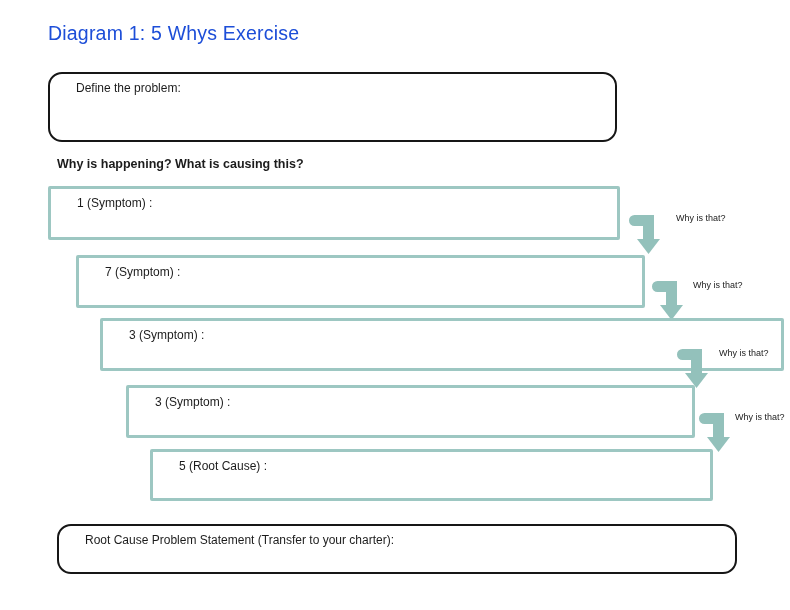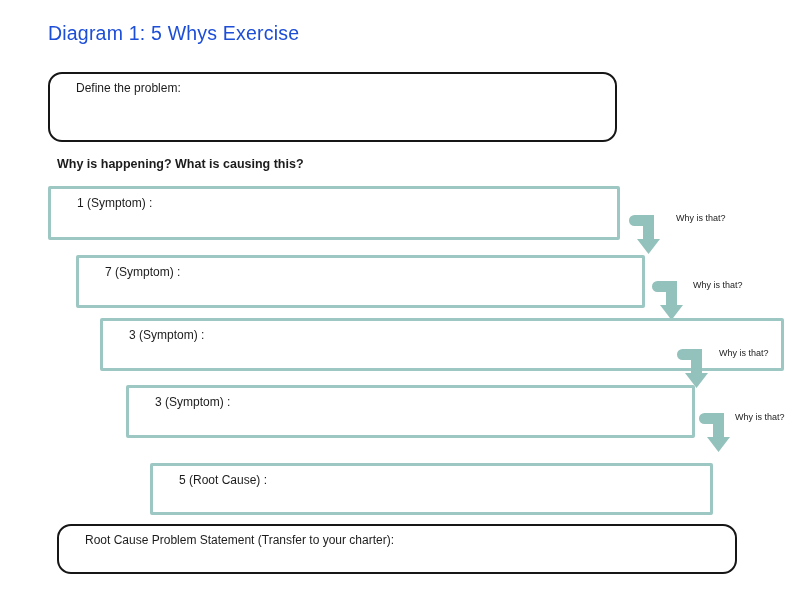--- a/index.html
+++ b/index.html
@@ -118,21 +118,21 @@
 
   <div class="why-arrow" style="left:698px; top:408px;">
     <svg viewBox="0 0 37 45" xmlns="http://www.w3.org/2000/svg">
       <rect class="why-arrow-fill" x="1" y="5" width="25" height="11" rx="5.5"></rect>
       <rect class="why-arrow-fill" x="15" y="5" width="11" height="25"></rect>
       <polygon class="why-arrow-fill" points="9,29 32,29 20.5,44"></polygon>
     </svg>
   </div>
   <span class="why-label" style="left:735px; top:412px;">Why is that?</span>
 
-  <div class="box box-teal" style="left:150px; top:449px; width:563px; height:52px;margin-top:14px;">
+  <div class="box box-teal" style="left:150px; top:449px; width:563px; height:52px;">
     <span class="box-label">5 (Root Cause) :</span>
   </div>
 
   <div class="box box-black" style="left:57px; top:524px; width:680px; height:50px;">
     <span class="box-label">Root Cause Problem Statement (Transfer to your charter):</span>
   </div>
 
 </div>
 
 </body></html>

